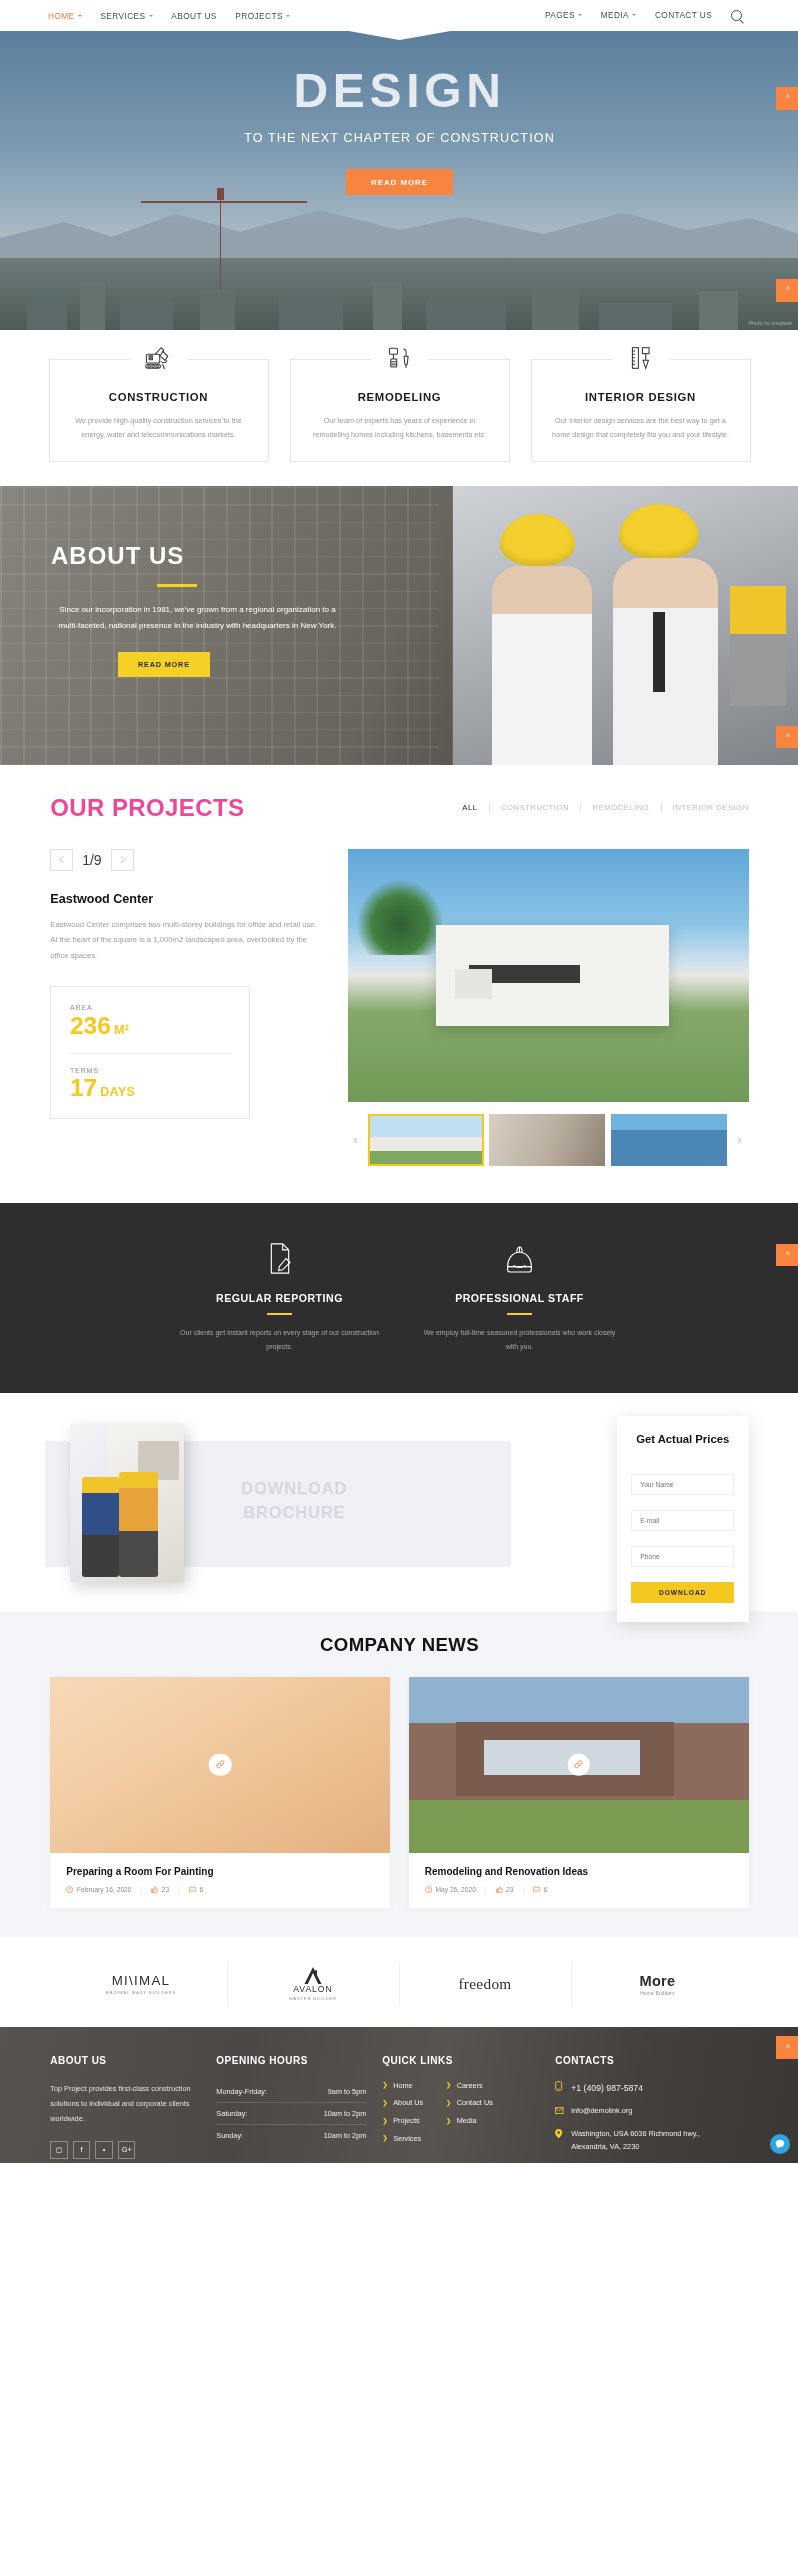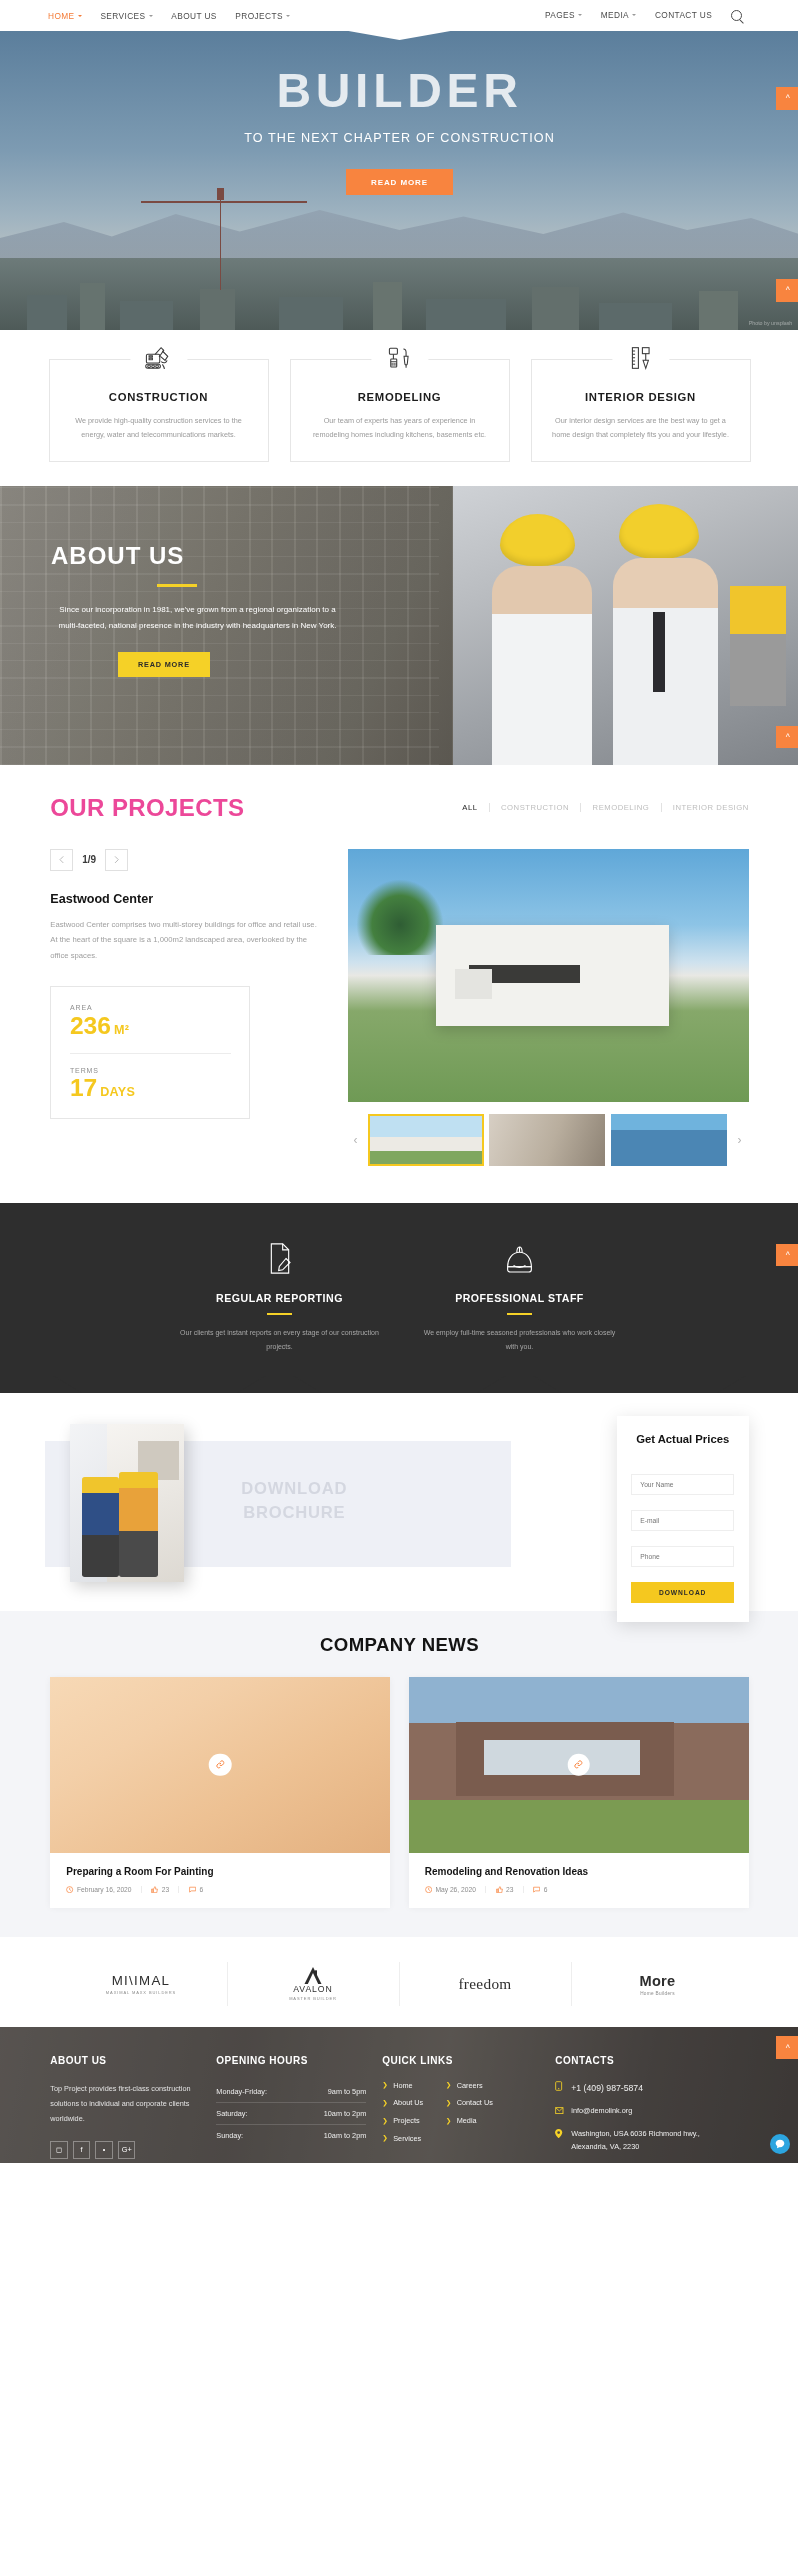--- a/index.html
+++ b/index.html
@@ -69,21 +69,21 @@
   .prj-h{font-size:24px;font-weight:bold;letter-spacing:0.4px;color:#ec4899;}
   .prj-filters{margin-left:auto;display:flex;align-items:center;}
   .prj-filters span{font-size:7.7px;letter-spacing:0.5px;color:#bdbdbd;padding:0 11.3px;border-right:0.7px solid #e2e2e2;cursor:pointer;}
   .prj-filters span:last-child{border-right:none;padding-right:0;}
   .prj-filters span.on{color:#222;}
   .prj-body{display:flex;max-width:709px;margin:0 auto;padding:0 5.3px;gap:28px;}
   .prj-left{width:270px;}
   .pager{display:flex;align-items:center;gap:9.3px;margin-bottom:21px;}
   .pg-btn{width:22.6px;height:22.6px;border:0.7px solid #e0e0e0;display:flex;align-items:center;justify-content:center;cursor:pointer;}
   .pg-btn svg{display:block;}
-  .pg-count{font-size:10px;color:#3a3a3a;font-weight:bold;}
+  .pg-count{font-size:14px;color:#3a3a3a;}
   .prj-name{font-size:12.6px;font-weight:bold;color:#141414;margin-bottom:10.6px;}
   .prj-desc{font-size:7.7px;line-height:2;color:#9e9e9e;margin-bottom:22.6px;}
   .stat-box{border:0.7px solid #e6e6e6;padding:17.3px 18.6px;width:200px;}
   .stat-lbl{font-size:7px;letter-spacing:0.9px;color:#8e8e8e;margin-bottom:2.7px;}
   .stat-val{color:#f5c81f;font-weight:bold;line-height:1;}
   .stat-num{font-size:24.6px;}
   .stat-unit{font-size:12.6px;letter-spacing:0.3px;}
   .stat-sep{height:0.7px;background:#ececec;margin:14.6px 0 13.3px;}
   .prj-right{flex:1;}
   .prj-main{width:100%;height:253px;position:relative;overflow:hidden;
@@ -239,21 +239,21 @@
       <div class="bld" style="left:200px;width:35px;height:41px;background:#636f6c;"></div>
       <div class="bld" style="left:279px;width:64px;height:33px;"></div>
       <div class="bld" style="left:373px;width:29px;height:48px;background:#68746f;"></div>
       <div class="bld" style="left:426px;width:80px;height:31px;"></div>
       <div class="bld" style="left:532px;width:47px;height:43px;background:#636f6c;"></div>
       <div class="bld" style="left:599px;width:73px;height:27px;"></div>
       <div class="bld" style="left:699px;width:39px;height:39px;background:#68746f;"></div>
     </div>
     <div class="crane"></div>
     <div class="hero-inner">
-      <div class="hero-title">BUILDER</div>
+      <div class="hero-title">DESIGN</div>
       <div class="hero-sub">TO THE NEXT CHAPTER OF CONSTRUCTION</div>
       <button class="hero-btn">READ MORE</button>
     </div>
     <div class="hero-credit">Photo by unsplash</div>
   </div>
 
   <div class="services">
     <div class="svc-row">
 
       <div class="svc-card">

